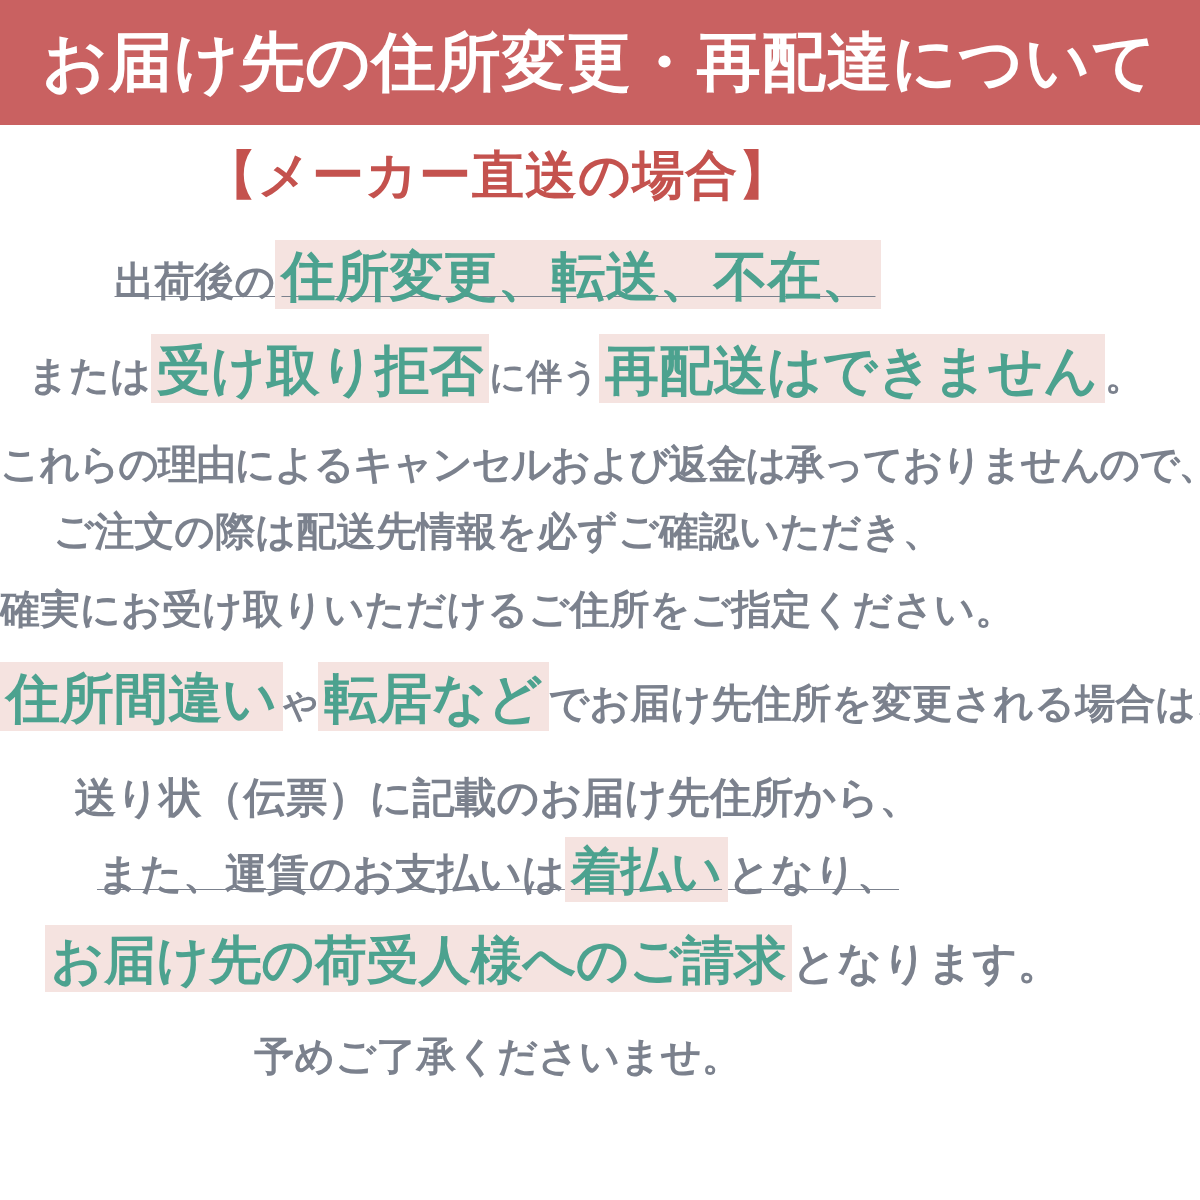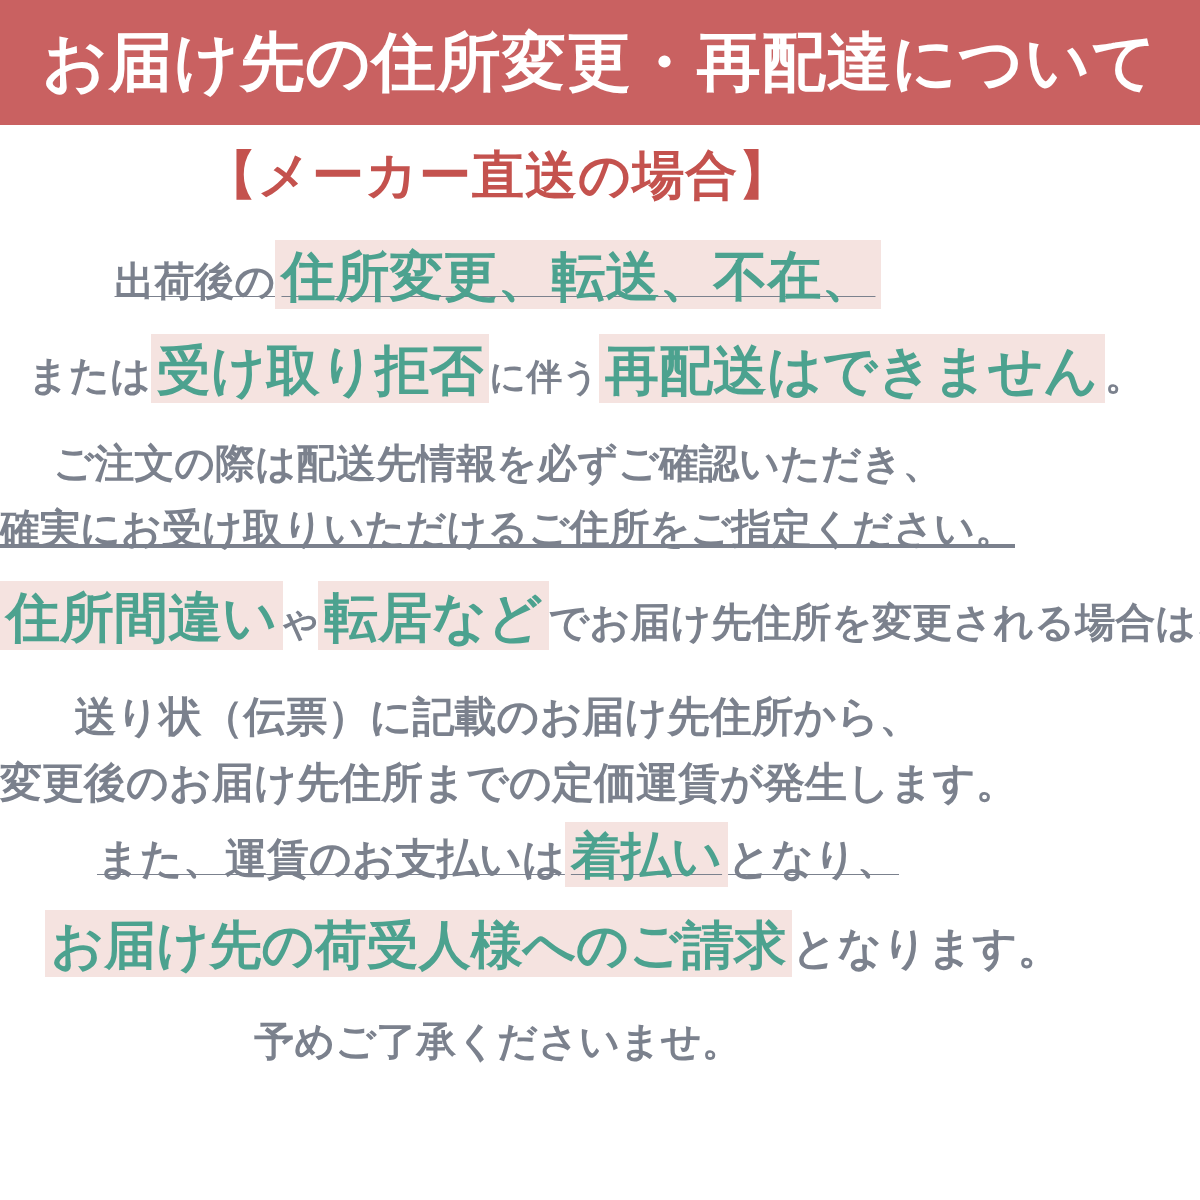--- a/index.html
+++ b/index.html
@@ -66,33 +66,33 @@
     <h1>お届け先の住所変更・再配達について</h1>
   </header>
 
   <section>
     <h2 class="sec-heading" style="margin-top:16px;">【メーカー直送の場合】</h2>
 
     <p class="line" style="margin-top:28px;line-height:74px;text-decoration:underline;"><span class="g s40">出荷後の</span><span class="hl s54">住所変更、転送、不在、</span></p>
 
     <p class="line" style="margin-top:6px;line-height:74px;padding-left:28px;"><span class="g s40">または</span><span class="hl s54">受け取り拒否</span><span class="g s36">に伴う</span><span class="hl s54">再配送はできません</span><span class="g s40">。</span></p>
 
+    <p class="line g s40 tight" style="margin-top:18px;line-height:50px;">これらの理由によるキャンセルおよび返金は承っておりませんので、</p>
 
     <p class="line g s40" style="margin-top:17px;line-height:50px;">ご注文の際は配送先情報を必ずご確認いただき、</p>
 
-    <p class="line g s40" style="margin-top:15px;line-height:50px;text-decoration:underline;">確実にお受け取りいただけるご住所をご指定ください。</p>
+    <p class="line g s40" style="margin-top:28px;line-height:50px;">確実にお受け取りいただけるご住所をご指定ください。</p>
   </section>
 
   <section>
 
     <p class="line" style="margin-top:26px;line-height:76px;"><span class="hl s54">住所間違い</span><span class="g s34">や</span><span class="hl s54">転居など</span><span class="g s40">でお届け先住所を変更される場合は、</span></p>
 
     <p class="line g s42" style="margin-top:22px;line-height:52px;">送り状（伝票）に記載のお届け先住所から、</p>
 
-    <p class="line g s42" style="margin-top:14px;line-height:52px;">変更後のお届け先住所までの定価運賃が発生します。</p>
 
     <p class="line" style="margin-top:14px;line-height:66px;text-decoration:underline;"><span class="g s42">また、運賃のお支払いは</span><span class="hl s50">着払い</span><span class="g s42">となり、</span></p>
 
     <p class="line" style="margin-top:8px;line-height:72px;padding-left:45px;"><span class="hl s52">お届け先の荷受人様へのご請求</span><span class="g s44">となります。</span></p>
 
     <p class="line g s40" style="margin-top:22px;line-height:50px;">予めご了承くださいませ。</p>
   </section>
 
 </div>
 

